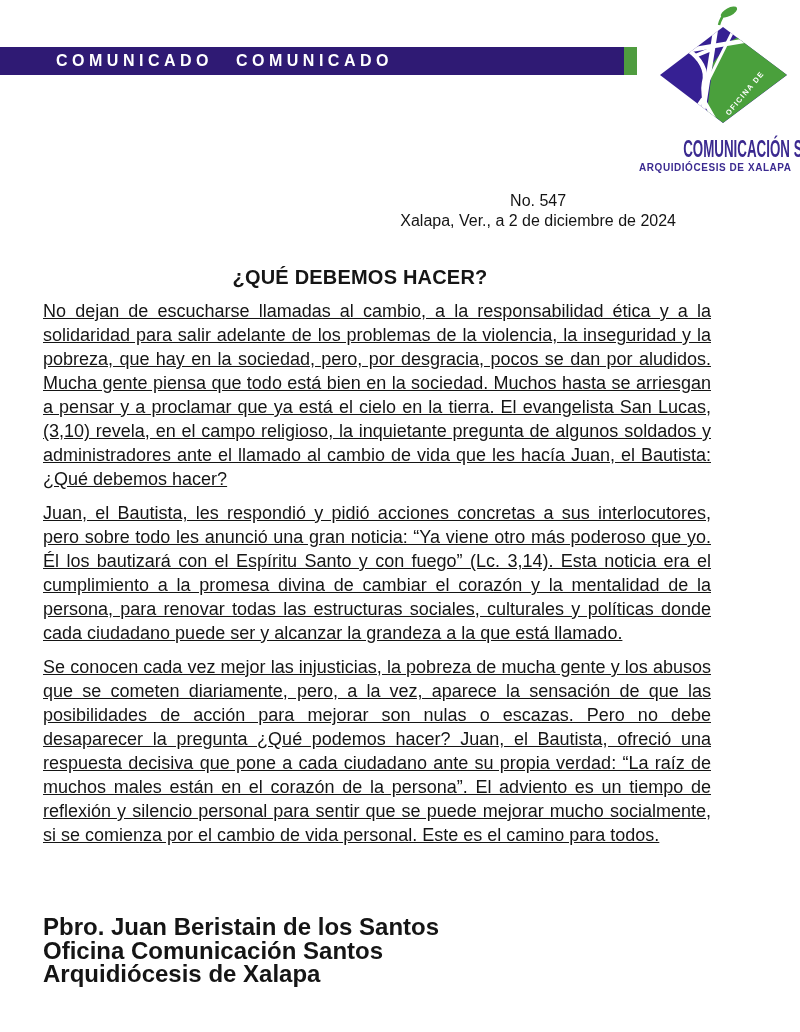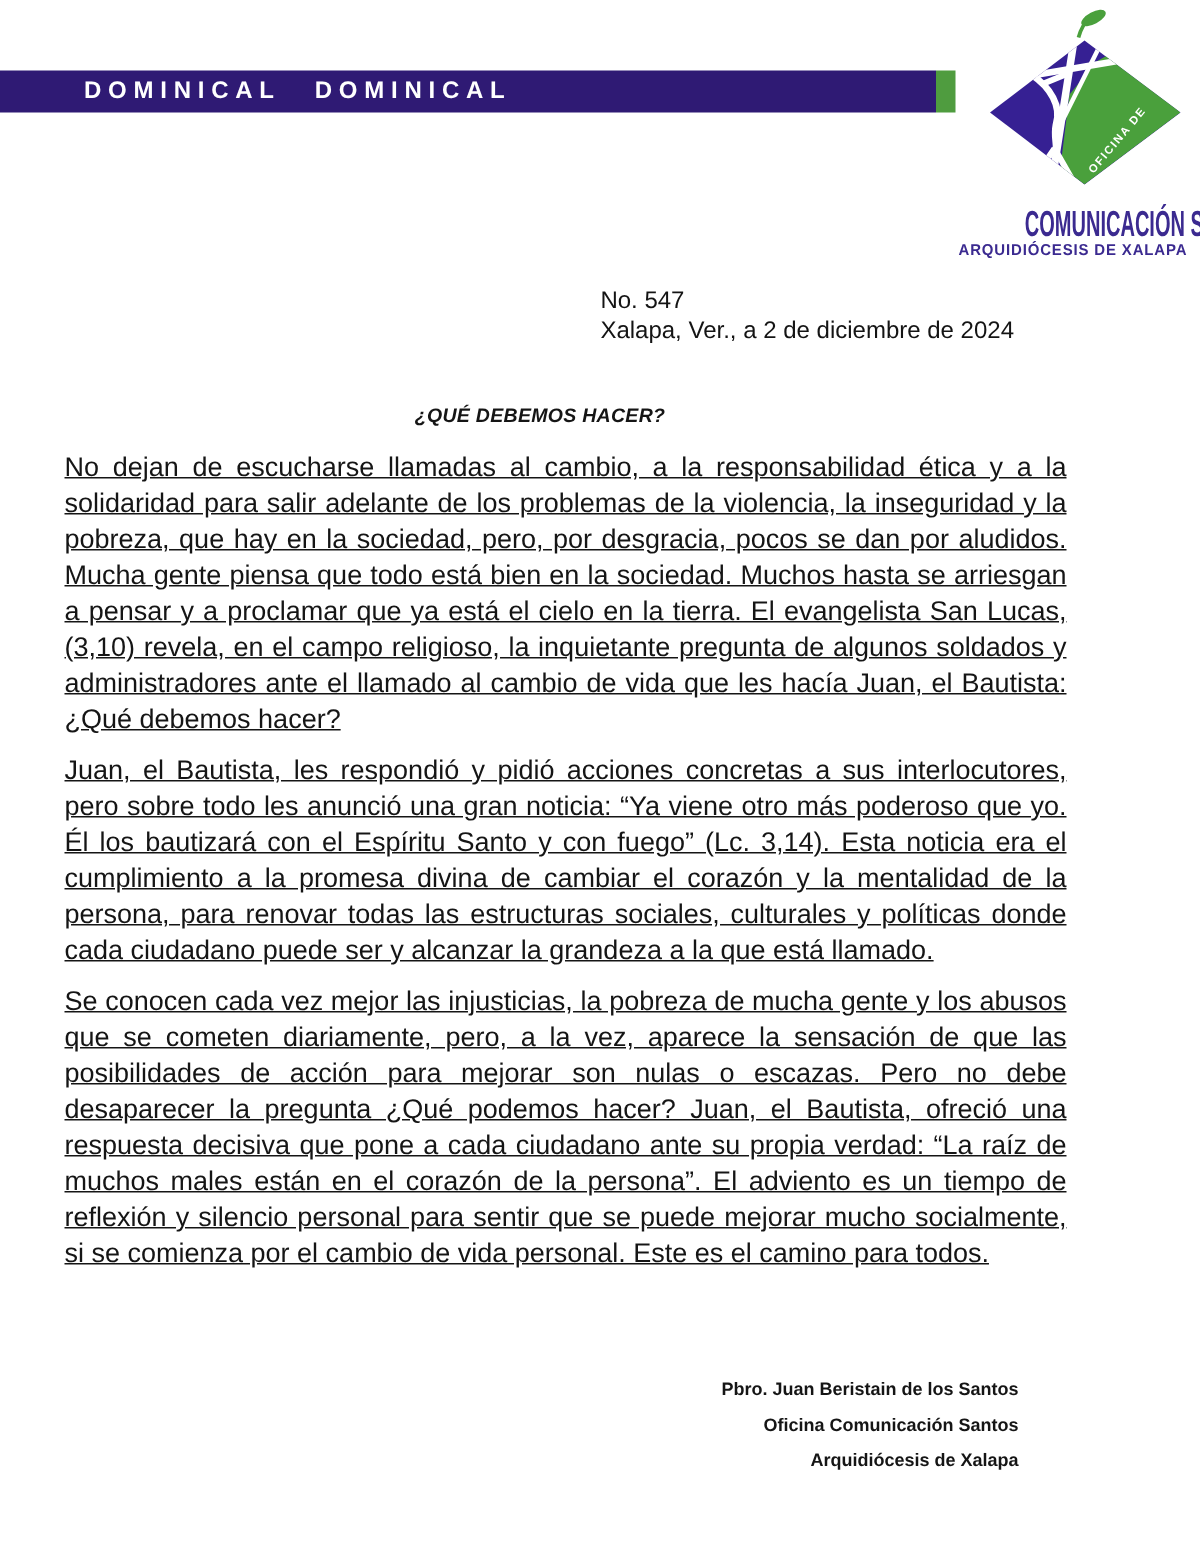--- a/index.html
+++ b/index.html
@@ -33,44 +33,44 @@
   .org-sub{
     position:absolute;left:625px;top:157px;width:180px;text-align:center;
     white-space:nowrap;
   }
   .org-sub span{
     display:inline-block;font-weight:bold;font-size:10.5px;color:#3b2a90;
     letter-spacing:0.6px;transform:scale(0.95,1);transform-origin:center center;
   }
   
   .meta{
-    position:absolute;right:124px;top:191px;text-align:left;
+    position:absolute;right:124px;top:191px;text-align:center;
     font-size:16px;line-height:19.5px;color:#141414;white-space:nowrap;
   }
   
   .content{position:absolute;left:43px;top:265px;width:668px;}
   .article-title{
-    font-size:13px;font-weight:bold;text-align:center;
-    margin:0 34px 10px 0;line-height:24px;letter-spacing:0.2px;font-style:italic;
+    font-size:20px;font-weight:bold;text-align:center;
+    margin:0 34px 10px 0;line-height:24px;letter-spacing:0.2px;
   }
   .content p{
     font-size:18px;line-height:24px;text-align:justify;margin:0 0 10px 0;text-decoration:underline;
   }
   .content p:last-child{margin-bottom:0;}
   
   .signature{
-    position:absolute;left:43px;top:915px;width:636px;text-align:right;
-    font-weight:bold;font-size:12px;line-height:23.6px;
+    position:absolute;left:43px;top:915px;width:636px;text-align:left;
+    font-weight:bold;font-size:24px;line-height:23.6px;
   }
 </style>
 </head>
 <body>
 
 <div class="banner">
-  <div class="banner-text">DOMINICAL DOMINICAL</div>
+  <div class="banner-text">COMUNICADO COMUNICADO</div>
 </div>
 <div class="banner-green"></div>
 
 <svg class="logo" viewBox="0 0 150 132">
   <defs>
     <clipPath id="dclip">
       <polygon points="15,72 78,24 142,72 78,120"></polygon>
     </clipPath>
   </defs>
 

